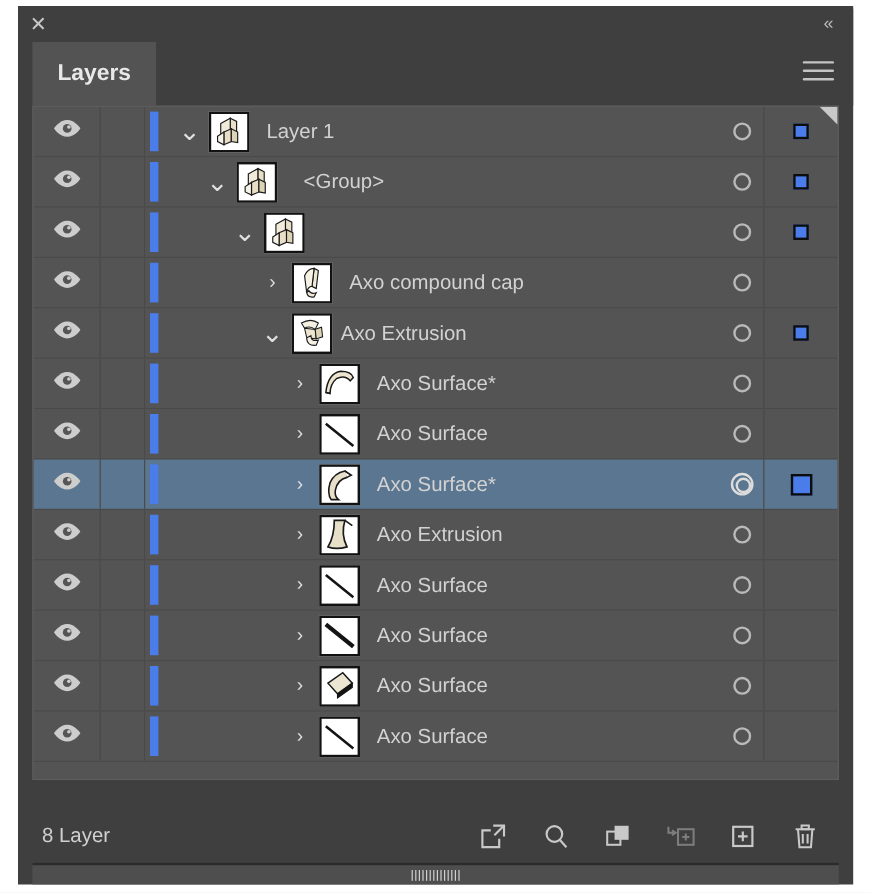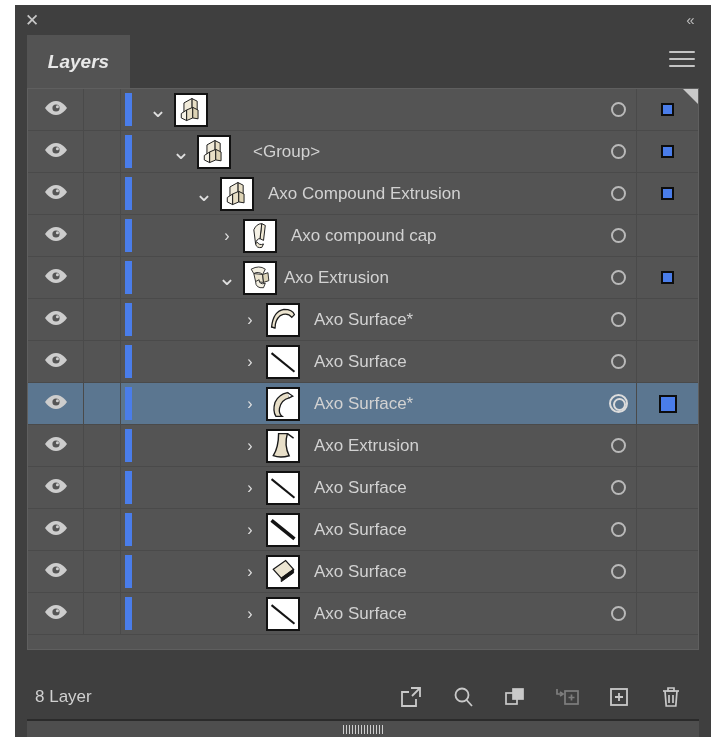--- a/index.html
+++ b/index.html
@@ -50,21 +50,20 @@
     background: #3f3f3f;
   }
   #tab-layers {
     position: absolute; left: 0; top: 0;
     width: 103px; height: 53px;
     background: #535353;
     color: #e8e8e8;
     font-size: 19px; font-weight: bold;
     display: flex; align-items: center; justify-content: center;
     cursor: pointer;
-    font-style: italic;
   }
   #panel-menu {
     position: absolute; right: 10px; top: 16px;
     width: 26px; height: 20px; cursor: pointer;
   }
   #panel-menu i {
     display: block; height: 2px; background: #c4c4c4;
     margin-bottom: 5px; border-radius: 1px;
   }
 
@@ -245,20 +244,21 @@
             <svg viewBox="0 0 34 34">
               <g stroke="#1a1a1a" stroke-width="1.1" fill="#e8dfc6">
                 <path d="M18 4 L24 7 L24 19 L18 16 Z"></path>
                 <path d="M9 9 L18 4 L18 16 L9 21 Z" fill="#f1ebda"></path>
                 <path d="M12 17 L19 14 L19 26 L12 29 Z"></path>
                 <path d="M6 21 L12 17 L12 29 L6 26 Z" fill="#f6f2e6"></path>
                 <path d="M19 14 L25 17 L25 27 L19 26 Z" fill="#ddd3b5"></path>
               </g>
             </svg>
           </div>
+          <div class="rowlabel" style="left:194px">Layer 1</div>
           <div class="cell-target">
             <span class="ring"></span>
           </div>
           <div class="cell-select">
             <span class="swatch"></span>
           </div>
           <div class="corner-tri"></div>
         </div>
         <div class="row">
           <div class="cell-eye">
@@ -305,21 +305,20 @@
             <svg viewBox="0 0 34 34">
               <g stroke="#1a1a1a" stroke-width="1.1" fill="#e8dfc6">
                 <path d="M18 4 L24 7 L24 19 L18 16 Z"></path>
                 <path d="M9 9 L18 4 L18 16 L9 21 Z" fill="#f1ebda"></path>
                 <path d="M12 17 L19 14 L19 26 L12 29 Z"></path>
                 <path d="M6 21 L12 17 L12 29 L6 26 Z" fill="#f6f2e6"></path>
                 <path d="M19 14 L25 17 L25 27 L19 26 Z" fill="#ddd3b5"></path>
               </g>
             </svg>
           </div>
-          <div class="rowlabel" style="left:240px">Axo Compound Extrusion</div>
           <div class="cell-target">
             <span class="ring"></span>
           </div>
           <div class="cell-select">
             <span class="swatch"></span>
           </div>
         </div>
         <div class="row">
           <div class="cell-eye">
             <span><svg width="24" height="16" viewBox="0 0 24 16">

